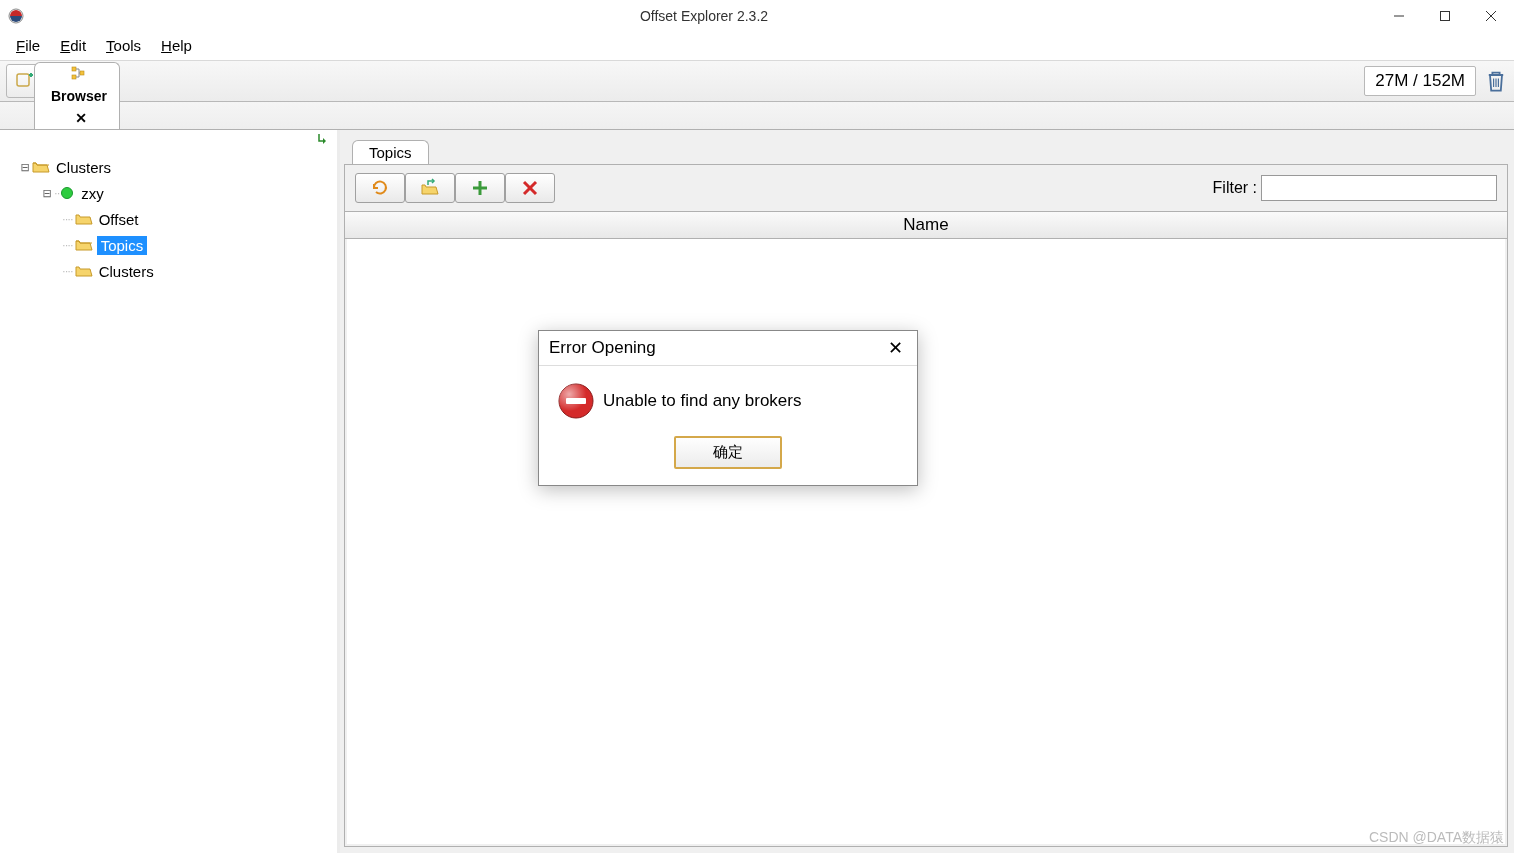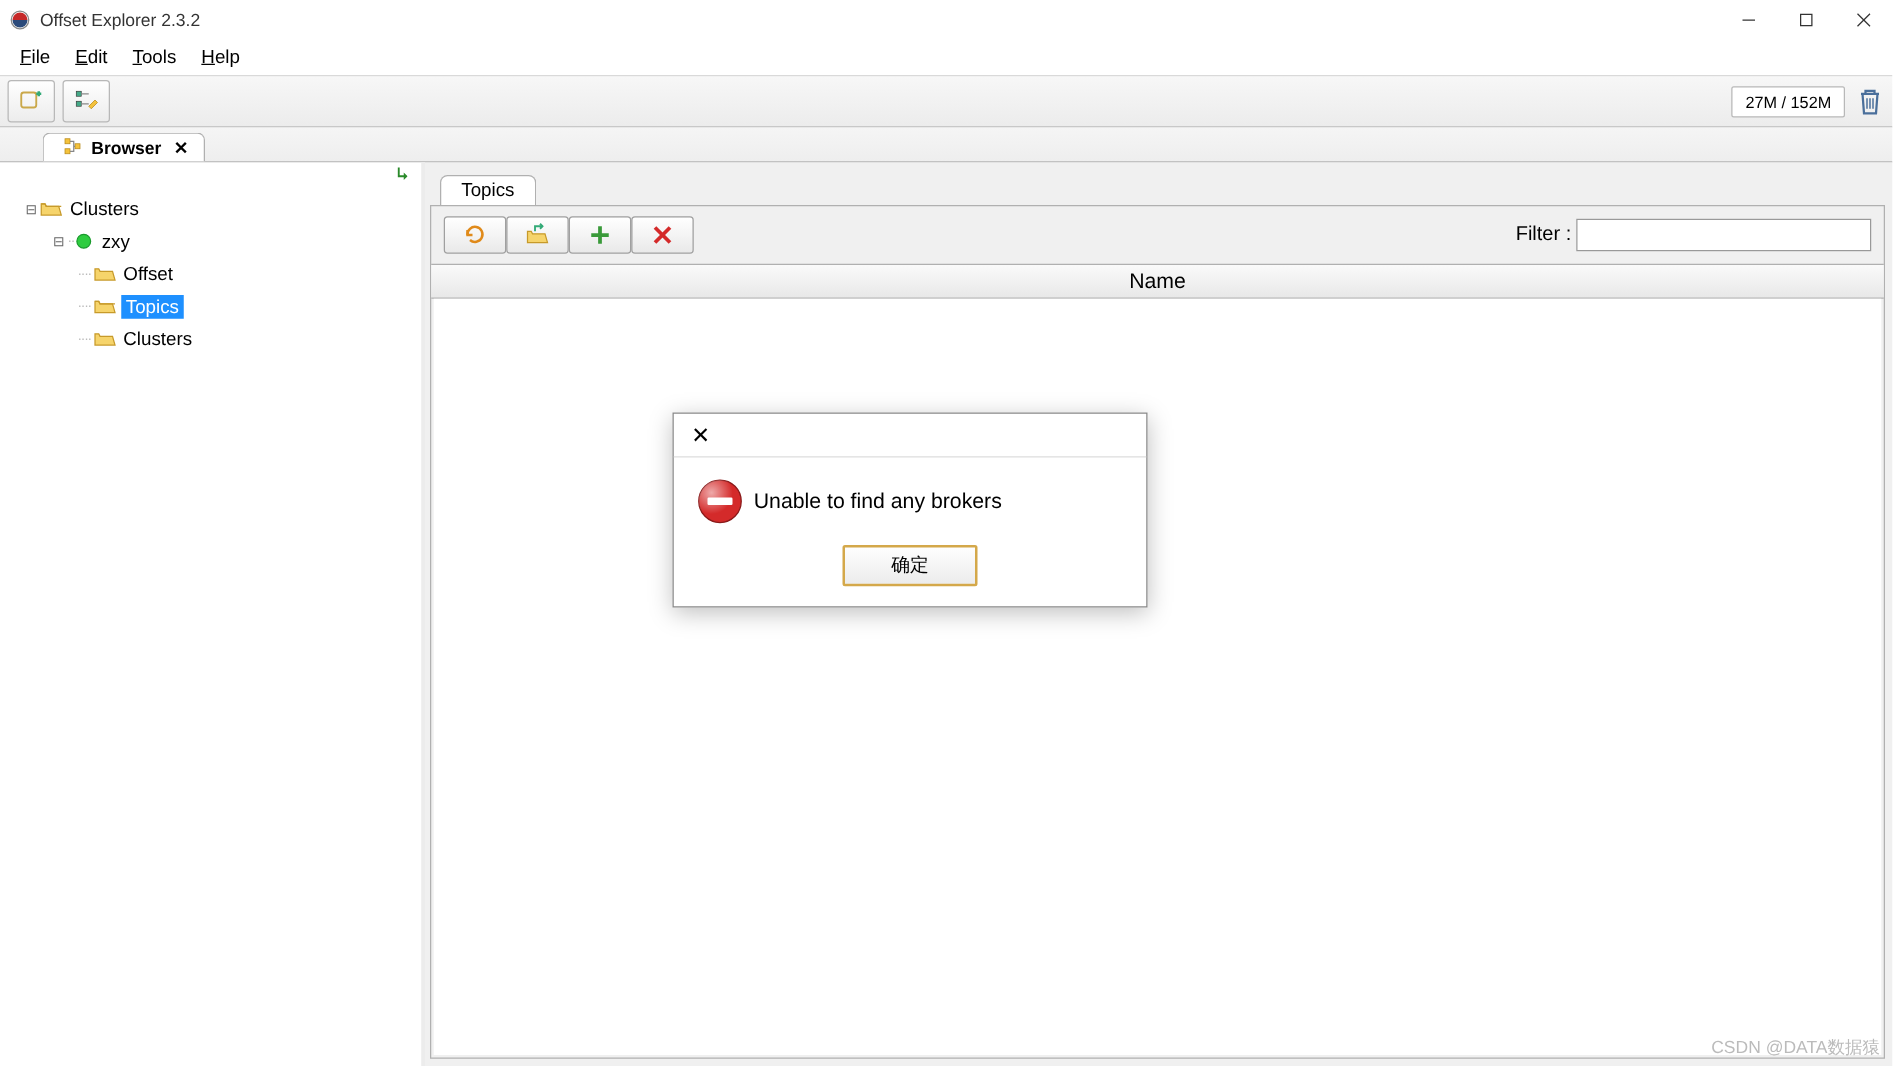--- a/index.html
+++ b/index.html
@@ -1,42 +1,42 @@
 <!DOCTYPE html>
 <html><head>
 <meta charset="utf-8">
 <style>
 * { box-sizing: border-box; margin: 0; padding: 0; font-family: "Segoe UI", "Microsoft YaHei", Tahoma, sans-serif; }
 body { width: 1514px; height: 853px; background: #fff; overflow: hidden; position: relative; }
 
 
-.titlebar { height: 32px; display: flex; align-items: center; padding: 0 0 0 8px; color: #333; font-size: 14px; }
+.titlebar { height: 32px; display: flex; align-items: center; padding: 0 0 0 8px; color: #333; font-size: 14px; text-align: center; }
 .titlebar .app-icon { width: 16px; height: 16px; margin-right: 8px; display:inline-flex; align-items:center; justify-content:center;}
 .titlebar .app-icon svg { width:16px; height:16px; }
 .titlebar .title { flex: 1; }
 .win-controls { display: flex; }
 .win-btn { width: 46px; height: 32px; display: flex; align-items: center; justify-content: center; color: #555; }
 .win-btn svg { width: 12px; height: 12px; }
 
 
 .menubar { height: 28px; display: flex; align-items: center; padding: 4px 8px 4px 8px; gap: 4px; font-size: 15px; border-bottom: 1px solid #fff; }
 .menubar .menuitem { padding: 2px 8px; cursor: default; }
 .menubar .menuitem span.u { text-decoration: underline; }
 
 
 .toolbar { height: 42px; border-top: 1px solid #d9d9d9; border-bottom: 1px solid #b8b8b8; background: linear-gradient(#f7f7f7,#ececec); display: flex; align-items: center; padding: 0 6px; }
 .tool-btn { width: 38px; height: 34px; border: 1px solid #b8b8b8; border-radius: 3px; background: linear-gradient(#fff,#ececec); margin-right: 6px; display: flex; align-items: center; justify-content: center;}
 .tool-btn svg { width:20px; height:20px; }
 .toolbar .spacer { flex: 1; }
-.mem-box { border: 1px solid #b8b8b8; background: #fff; padding: 4px 10px; font-size: 13px; margin-right: 8px; border-radius:2px;}
+.mem-box { border: 1px solid #b8b8b8; background: #fff; padding: 4px 10px; font-size: 17px; margin-right: 8px; border-radius:2px;}
 .trash-btn { width: 24px; height: 24px; display:flex; align-items:center; justify-content:center; color:#4a6f9b;}
 
 
 .tabstrip { height: 28px; display: flex; align-items: flex-end; padding-left: 34px; border-bottom: 1px solid #b0b0b0; background: linear-gradient(#f5f5f5,#eee); }
-.tab { border: 1px solid #b0b0b0; border-bottom: none; border-top-left-radius: 6px; border-top-right-radius: 6px; background: #fff; padding: 3px 12px 3px 16px; display: flex; align-items: center; font-size: 14px; gap:6px;}
+.tab { border: 1px solid #b0b0b0; border-bottom: none; border-top-left-radius: 6px; border-top-right-radius: 6px; background: #fff; padding: 3px 12px 3px 16px; display: flex; align-items: center; font-size: 14px; gap:6px;flex-direction:column;}
 .tab .label { font-weight: bold; }
 .tab .tree-ico { width:16px; height:16px; }
 .tab .close-x { font-weight: bold; margin-left: 4px;}
 
 
 .main { display: flex; height: calc(853px - 32px - 28px - 42px - 28px); }
 .sidebar { width: 340px; border-right: 3px solid #ececec; display:flex; flex-direction:column; background:#fff; position:relative;}
 .side-toolbar { height: 20px; display:flex; justify-content:flex-end; padding:2px 6px;}
 .side-toolbar svg{width:16px;height:16px;}
 .tree { flex:1; padding: 4px 4px; font-size: 15px; overflow:auto;}
@@ -250,20 +250,21 @@
         <input class="filter-input" type="text" style="">
       </div>
       <div class="table-head">Name</div>
       <div class="table-body"></div>
     </div>
   </div>
 </div>
 
 <div class="dialog">
   <div class="dialog-title">
+    <span class="t">Error Opening</span>
     <span class="x">✕</span>
   </div>
   <div class="dialog-body">
     <span class="dialog-icon">
       <svg viewBox="0 0 38 38">
           <circle cx="19" cy="19" r="17" fill="#d42a2a" stroke="#8a1a1a" stroke-width="1"></circle>
           <circle cx="19" cy="19" r="17" fill="url(#g)"></circle>
           <rect x="9" y="16" width="20" height="6" rx="1" fill="#fff"></rect>
           <defs>
             <radialGradient id="g" cx="30%" cy="30%">

